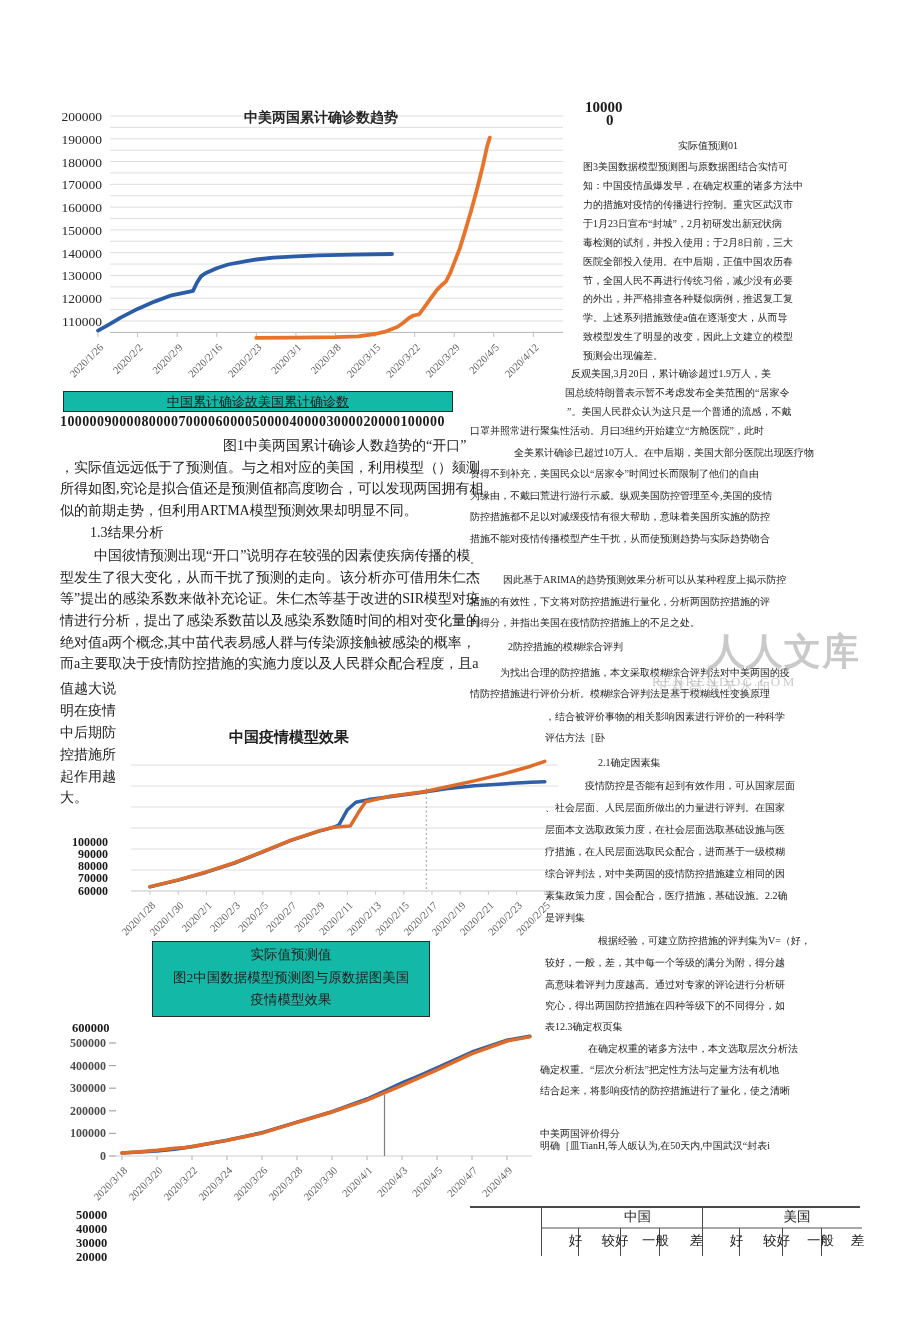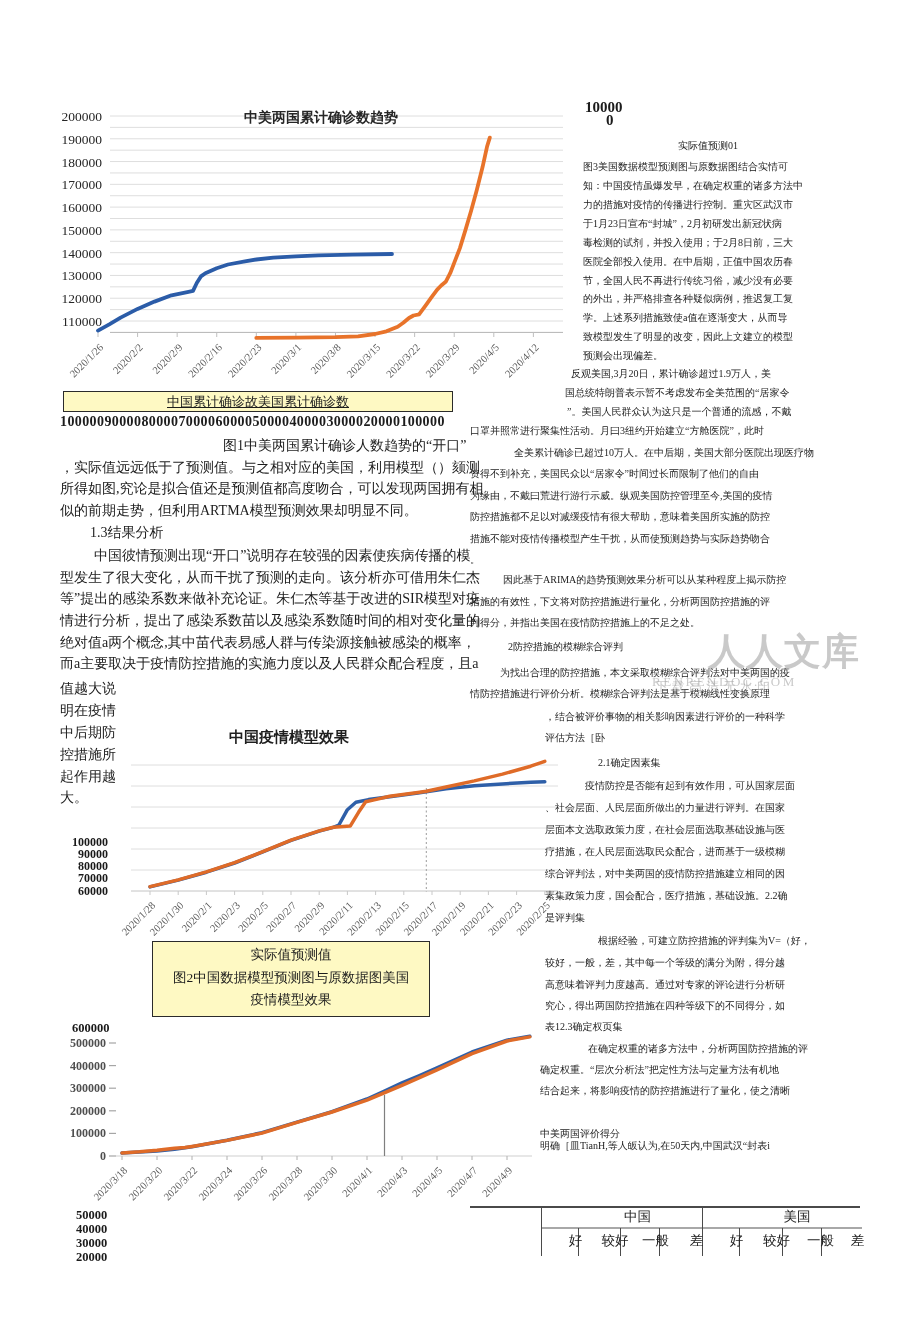--- a/index.html
+++ b/index.html
@@ -1,21 +1,21 @@
 <!DOCTYPE html>
 <html><head>
 <meta charset="utf-8">
 <style>
   html,body{margin:0;padding:0;background:#ffffff;}
   #page{position:relative;width:920px;height:1325px;background:#fff;overflow:hidden;
         font-family:"Liberation Serif","DejaVu Serif",serif;color:#1c1c1c;}
   .tl{position:absolute;white-space:nowrap;line-height:1.25;}
   .leftcol{font-size:14px;}
   .rightcol{font-size:10px;}
-  .legendbox{position:absolute;border:1.6px solid #2b2b2b;text-align:center;background:#fef9c3;}
+  .legendbox{position:absolute;border:1.6px solid #2b2b2b;text-align:center;background:#14b8a6;}
   #legend1{left:63px;top:391px;width:388px;height:19px;font-size:13px;line-height:19px;}
   #legend1 span{text-decoration:underline;}
   #legend2{left:152px;top:941px;width:276px;height:72px;font-size:13.5px;line-height:22.5px;padding-top:2px;}
   #straynums{position:absolute;left:60px;top:414px;font-size:14px;font-weight:700;letter-spacing:.4px;}
   #axisleft{position:absolute;left:585px;top:101px;font-size:15px;font-weight:700;line-height:13px;}
   #axisleft .l2{padding-left:21px;}
   #numcol{position:absolute;left:76px;top:1208px;font-size:12.5px;font-weight:700;line-height:14px;}
   .hline,.vline{position:absolute;}
   .wm{position:absolute;pointer-events:none;z-index:7;}
   #wm-brand{left:708px;top:627px;font-size:37px;font-weight:700;color:#8f8f8f;opacity:.48;letter-spacing:1px;}
@@ -251,21 +251,21 @@
       <div class="tl rightcol" style="left: 545px; top: 824px;">层面本文选取政策力度，在社会层面选取基础设施与医</div>
       <div class="tl rightcol" style="left: 545px; top: 846px;">疗措施，在人民层面选取民众配合，进而基于一级模糊</div>
       <div class="tl rightcol" style="left: 545px; top: 868px;">综合评判法，对中美两国的疫情防控措施建立相同的因</div>
       <div class="tl rightcol" style="left: 545px; top: 890px;">素集政策力度，国会配合，医疗措施，基础设施。2.2确</div>
       <div class="tl rightcol" style="left: 545px; top: 912px;">是评判集</div>
       <div class="tl rightcol" style="left: 598px; top: 935px;">根据经验，可建立防控措施的评判集为V=（好，</div>
       <div class="tl rightcol" style="left: 545px; top: 957px;">较好，一般，差，其中每一个等级的满分为附，得分越</div>
       <div class="tl rightcol" style="left: 545px; top: 979px;">高意味着评判力度越高。通过对专家的评论进行分析研</div>
       <div class="tl rightcol" style="left: 545px; top: 1000px;">究心，得出两国防控措施在四种等级下的不同得分，如</div>
       <div class="tl rightcol" style="left: 545px; top: 1021px;">表12.3确定权页集</div>
-      <div class="tl rightcol" style="left: 588px; top: 1043px;">在确定权重的诸多方法中，分析两国防控措施的评</div>
+      <div class="tl rightcol" style="left: 588px; top: 1043px;">在确定权重的诸多方法中，本文选取层次分析法</div>
       <div class="tl rightcol" style="left: 540px; top: 1064px;">确定权重。“层次分析法”把定性方法与定量方法有机地</div>
       <div class="tl rightcol" style="left: 540px; top: 1085px;">结合起来，将影响疫情的防控措施进行了量化，使之清晰</div>
       <div class="tl rightcol" style="left: 540px; top: 1140px;">明确［皿TianH,等人皈认为,在50天内,中国武汉“封表i</div>
       <div class="tl rightcol" style="left: 540px; top: 1128px;">中美两国评价得分</div>
     </div>
 
 <div id="numcol">
   <div>50000</div>
   <div>40000</div>
   <div>30000</div>

